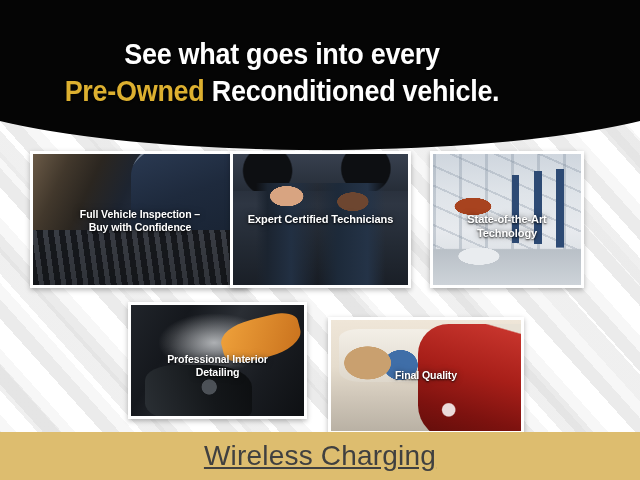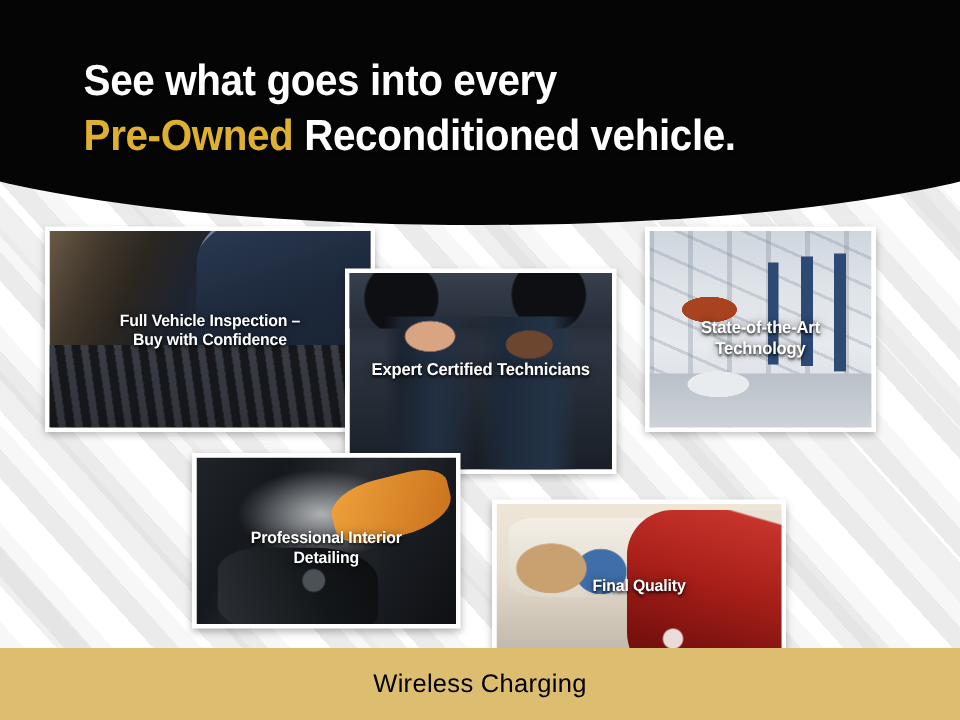--- a/index.html
+++ b/index.html
@@ -34,23 +34,22 @@
   
   .hero{
     position:absolute; left:-80px; top:-180px;
     width:800px; height:330px;
     background:#050505;
     border-radius:0 0 50% 50% / 0 0 22% 22%;
     z-index:3;
   }
   .hero-text{
     position:absolute; left:0; top:36px; width:564px;
-    z-index:4; color:#fff;
+    z-index:4; text-align:center; color:#fff;
     text-shadow:0 1px 2px rgba(0,0,0,.8);
-    margin-left:36px;
   }
   .hl{
     font-size:29px; font-weight:bold; line-height:1.28;
     letter-spacing:-0.3px;
     transform:scaleX(.93); transform-origin:center;
     white-space:nowrap;
   }
   .hl .accent{ color:#ddb030; }
 
   
@@ -70,25 +69,25 @@
     text-align:center; color:#fff;
     font-size:11px; font-weight:bold; line-height:1.18;
     letter-spacing:-0.1px;
     text-shadow:0 1px 2px rgba(0,0,0,.85), 0 0 6px rgba(0,0,0,.6);
     z-index:5;
     transform:scaleX(.96); transform-origin:center;
   }
 
   
   #card0{ left:30px;  top:151px; width:220px; height:137px; }
-  #card1{ left:230px; top:151px; width:181px; height:137px;margin-top:28px; }
+  #card1{ left:230px; top:151px; width:181px; height:137px; }
   #card2{ left:430px; top:151px; width:154px; height:137px; }
   
   #card3{ left:128px; top:302px; width:179px; height:117px; }
-  #card4{ left:328px; top:333px; width:196px; height:117px; }
+  #card4{ left:328px; top:317px; width:196px; height:117px; }
 
   #card0 .cap{ top:57px; }
   #card1 .cap{ top:62px; font-size:11.5px; }
   #card2 .cap{ top:62px; font-size:11.5px; }
   #card3 .cap{ top:51px; }
   #card4 .cap{ top:52px; }
 
   
   .ph{ position:absolute; inset:0; }
 
@@ -198,22 +197,23 @@
   }
 
   
   .banner{
     position:absolute; left:0; top:432px; width:640px; height:48px;
     background:#ddbd6f;
     z-index:6;
     display:flex; align-items:center; justify-content:center;
   }
   .banner .t{
-    color:#000000; font-size:17px; font-weight:normal;
+    color:#404040; font-size:28px; font-weight:normal;
     letter-spacing:.2px;
+    text-decoration:underline;
   }
 </style>
 </head>
 <body>
 
 <div id="stage">
 
   <div class="stripes"></div>
   <div class="stripes2"></div>
 

